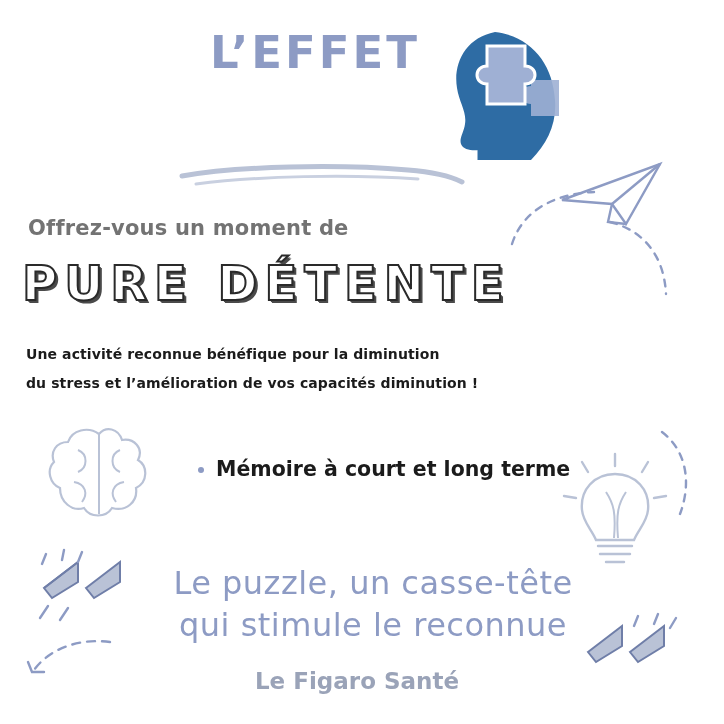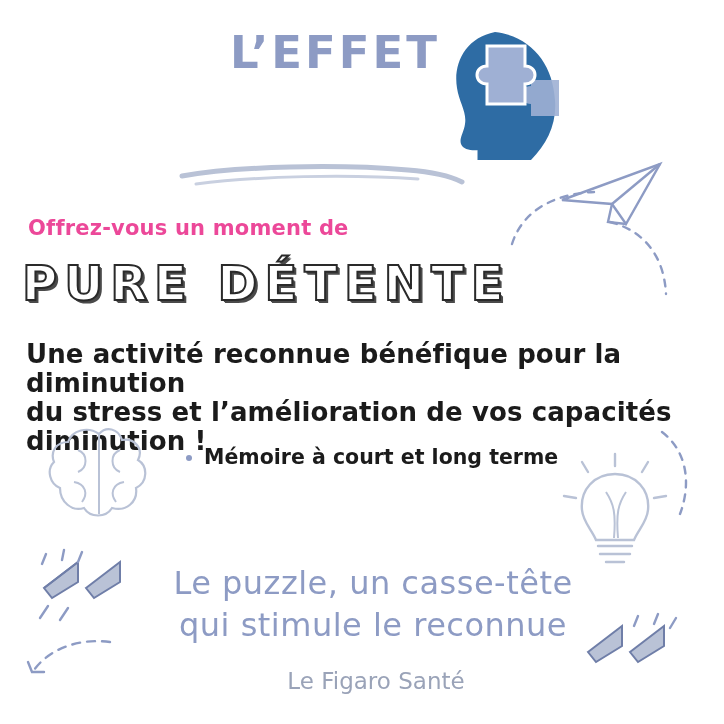--- a/index.html
+++ b/index.html
@@ -27,21 +27,21 @@
     left: 190px;
     top: 26px;
     width: 360px;
     height: 130px;
   }
   .logo-text {
     position: absolute;
     left: 0;
     top: 0;
     width: 250px;
-    text-align: right;
+    text-align: center;
     color: #8d9bc4;
     font-family: "DejaVu Sans", sans-serif;
     font-weight: bold;
     font-size: 45px;
     letter-spacing: 3px;
     line-height: 54px;
   }
   .logo-line2 { display: block; }
 
   .head-svg {
@@ -57,21 +57,21 @@
   }
 
   
   .lead {
     position: absolute;
     left: 28px;
     top: 216px;
     font-family: "DejaVu Sans", sans-serif;
     font-weight: bold;
     font-size: 21px;
-    color: #ec4899;
+    color: #737373;
     letter-spacing: 0.2px;
   }
 
   .puzzle-title {
     position: absolute;
     left: 22px;
     top: 252px;
     width: 680px;
     height: 70px;
   }
@@ -89,33 +89,33 @@
     line-height: 62px;
   }
 
   .subcopy {
     position: absolute;
     left: 26px;
     top: 340px;
     width: 660px;
     font-family: "DejaVu Sans", sans-serif;
     font-weight: bold;
-    font-size: 26px;
+    font-size: 14px;
     line-height: 29px;
     color: #1b1b1b;
     letter-spacing: 0.1px;
   }
 
   
   .bullets {
     position: absolute;
     left: 186px;
     top: 438px;
     list-style: none;
-    margin: 0;
+    margin: 12px;
     padding: 0;
   }
   .bullets li {
     position: relative;
     padding-left: 18px;
     font-family: "DejaVu Sans", sans-serif;
     font-weight: bold;
     font-size: 20.5px;
     line-height: 39px;
     color: #1b1b1b;
@@ -140,27 +140,27 @@
     text-align: center;
     color: #8d9bc4;
     font-family: "DejaVu Sans", sans-serif;
     font-weight: normal;
     font-size: 32px;
     line-height: 42px;
     letter-spacing: 0.5px;
   }
   .quote-source {
     position: absolute;
-    left: 151px;
+    left: 132px;
     top: 668px;
     width: 450px;
     text-align: center;
     color: #9aa3b8;
     font-family: "DejaVu Sans", sans-serif;
-    font-weight: normal;
+    font-weight: bold;
     font-size: 23px;
   }
 
   
   .deco { position: absolute; }
   .deco-plane   { left: 556px; top: 160px; }
   .deco-dash1   { left: 508px; top: 186px; }
   .deco-dash2   { left: 608px; top: 220px; }
   .deco-brain   { left: 44px;  top: 424px; }
   .deco-bulb    { left: 560px; top: 452px; }

